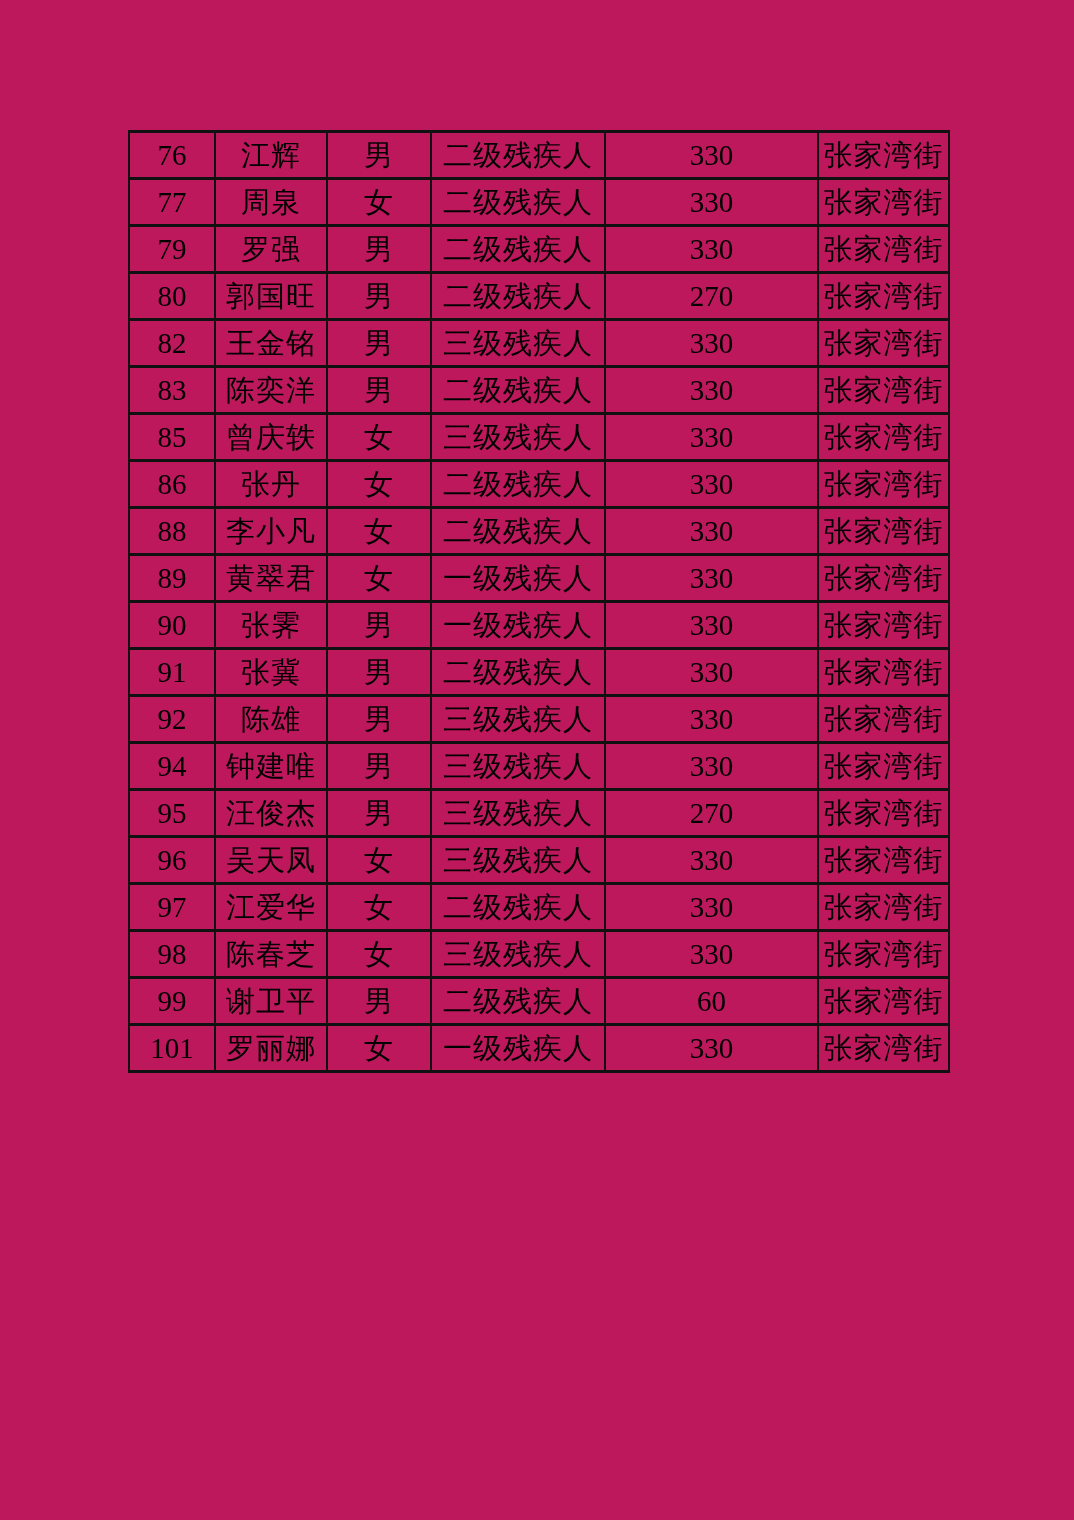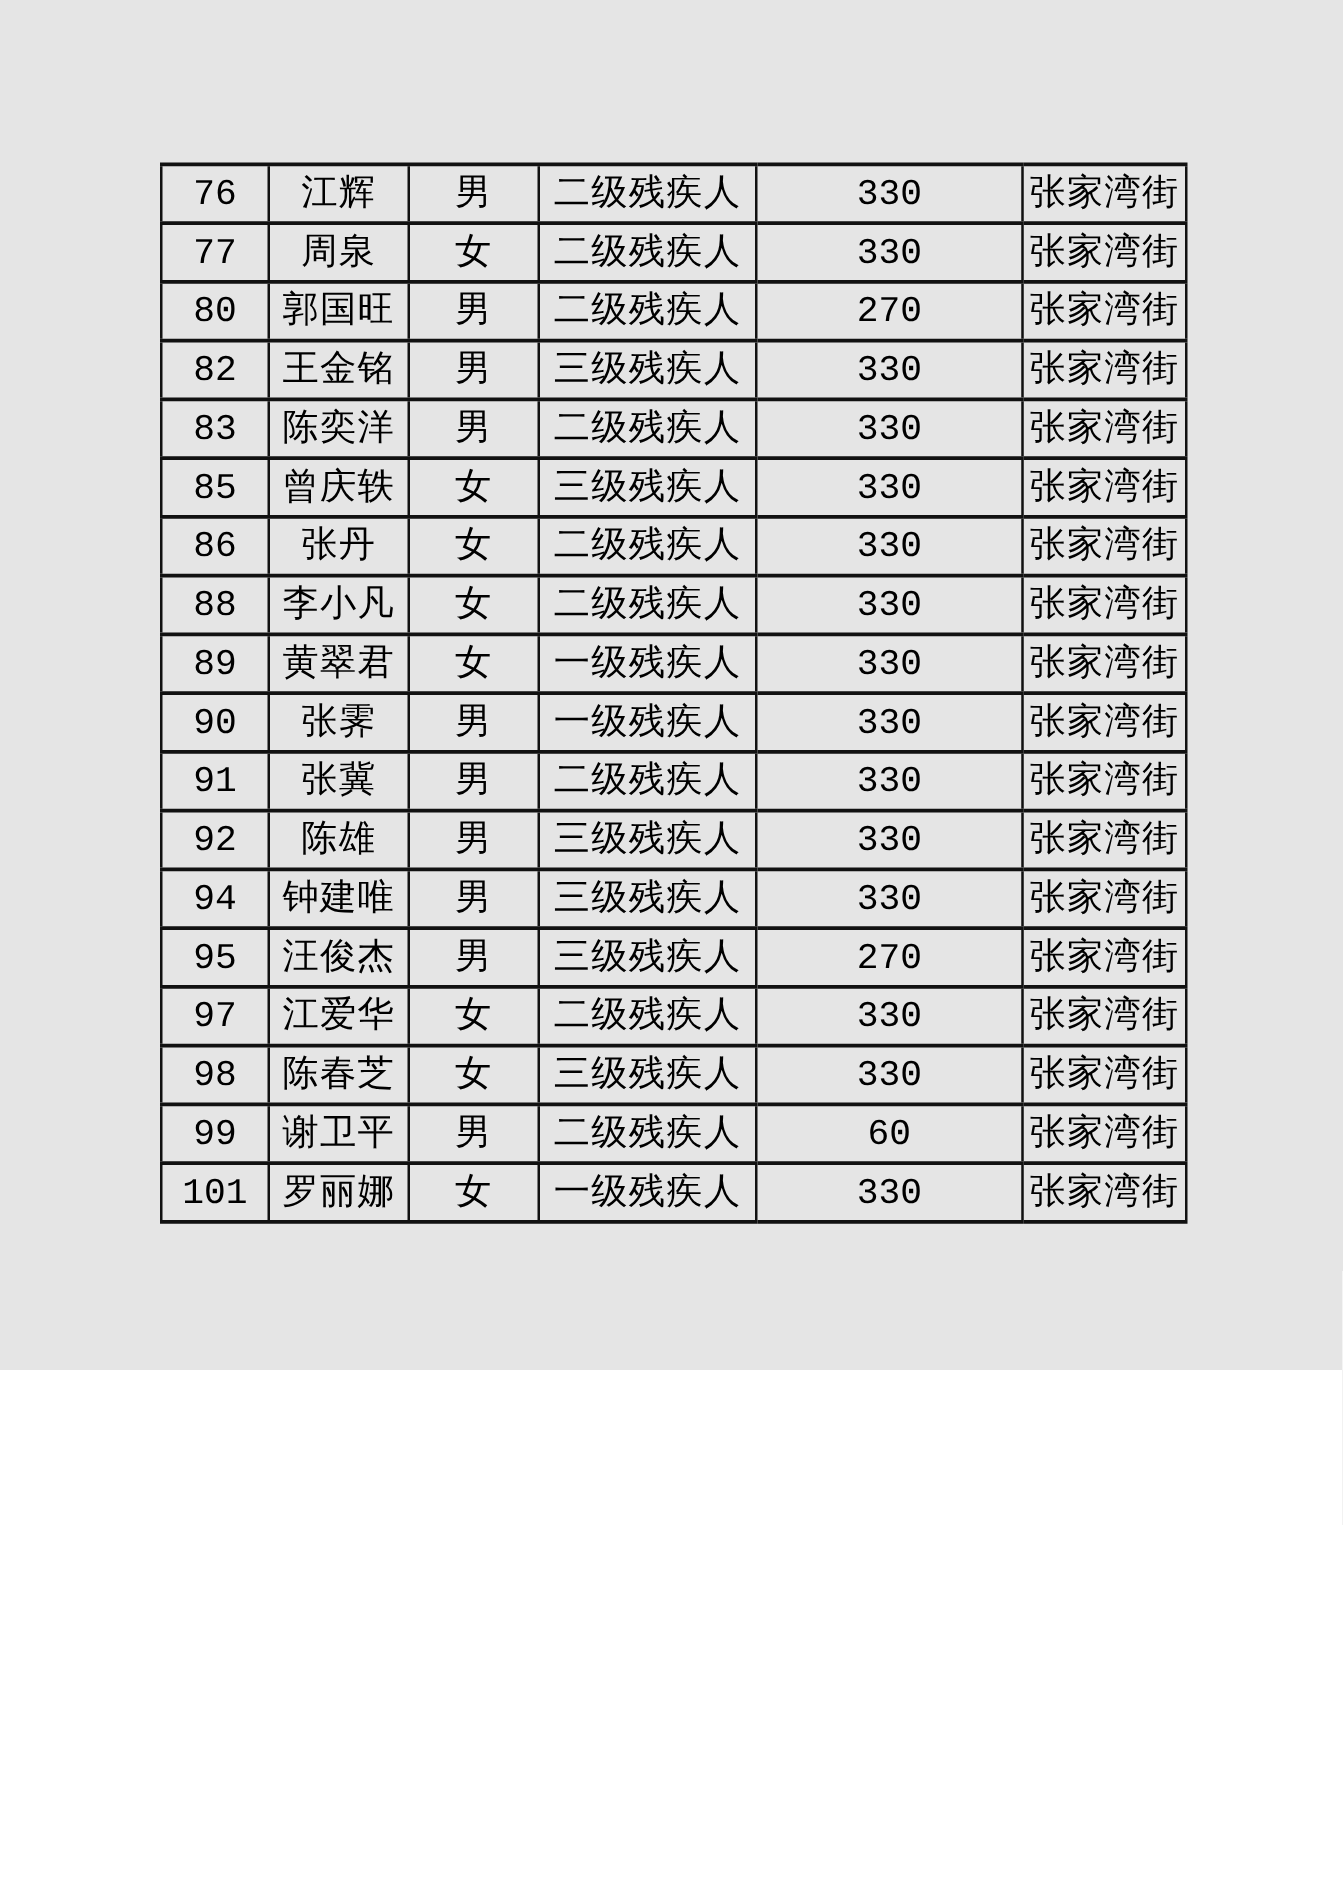--- a/index.html
+++ b/index.html
@@ -3,24 +3,24 @@
 <meta charset="utf-8">
 <style>
   html, body {
     margin: 0;
     padding: 0;
     background: #ffffff;
   }
   .page {
     position: relative;
     width: 1074px;
-    height: 1096px;
-    background: #e5e5e5;
+    height: 1520px;
+    background: #be185d;
     overflow: hidden;
-    font-family: Liberation Mono, monospace;
+    font-family: Liberation Serif, serif;
   }
   table.roster {
     position: absolute;
     left: 128px;
     top: 130px;
     border-collapse: collapse;
     table-layout: fixed;
   }
   table.roster td {
     border-left: 2px solid #111111;
@@ -67,20 +67,28 @@
         </tr>
         <tr>
           <td class="cell-index">77</td>
           <td class="cell-name">周泉</td>
           <td class="cell-gender">女</td>
           <td class="cell-category">二级残疾人</td>
           <td class="cell-amount">330</td>
           <td class="cell-street">张家湾街</td>
         </tr>
         <tr>
+          <td class="cell-index">79</td>
+          <td class="cell-name">罗强</td>
+          <td class="cell-gender">男</td>
+          <td class="cell-category">二级残疾人</td>
+          <td class="cell-amount">330</td>
+          <td class="cell-street">张家湾街</td>
+        </tr>
+        <tr>
           <td class="cell-index">80</td>
           <td class="cell-name">郭国旺</td>
           <td class="cell-gender">男</td>
           <td class="cell-category">二级残疾人</td>
           <td class="cell-amount">270</td>
           <td class="cell-street">张家湾街</td>
         </tr>
         <tr>
           <td class="cell-index">82</td>
           <td class="cell-name">王金铭</td>
@@ -160,20 +168,28 @@
           <td class="cell-category">三级残疾人</td>
           <td class="cell-amount">330</td>
           <td class="cell-street">张家湾街</td>
         </tr>
         <tr>
           <td class="cell-index">95</td>
           <td class="cell-name">汪俊杰</td>
           <td class="cell-gender">男</td>
           <td class="cell-category">三级残疾人</td>
           <td class="cell-amount">270</td>
+          <td class="cell-street">张家湾街</td>
+        </tr>
+        <tr>
+          <td class="cell-index">96</td>
+          <td class="cell-name">吴天凤</td>
+          <td class="cell-gender">女</td>
+          <td class="cell-category">三级残疾人</td>
+          <td class="cell-amount">330</td>
           <td class="cell-street">张家湾街</td>
         </tr>
         <tr>
           <td class="cell-index">97</td>
           <td class="cell-name">江爱华</td>
           <td class="cell-gender">女</td>
           <td class="cell-category">二级残疾人</td>
           <td class="cell-amount">330</td>
           <td class="cell-street">张家湾街</td>
         </tr>

